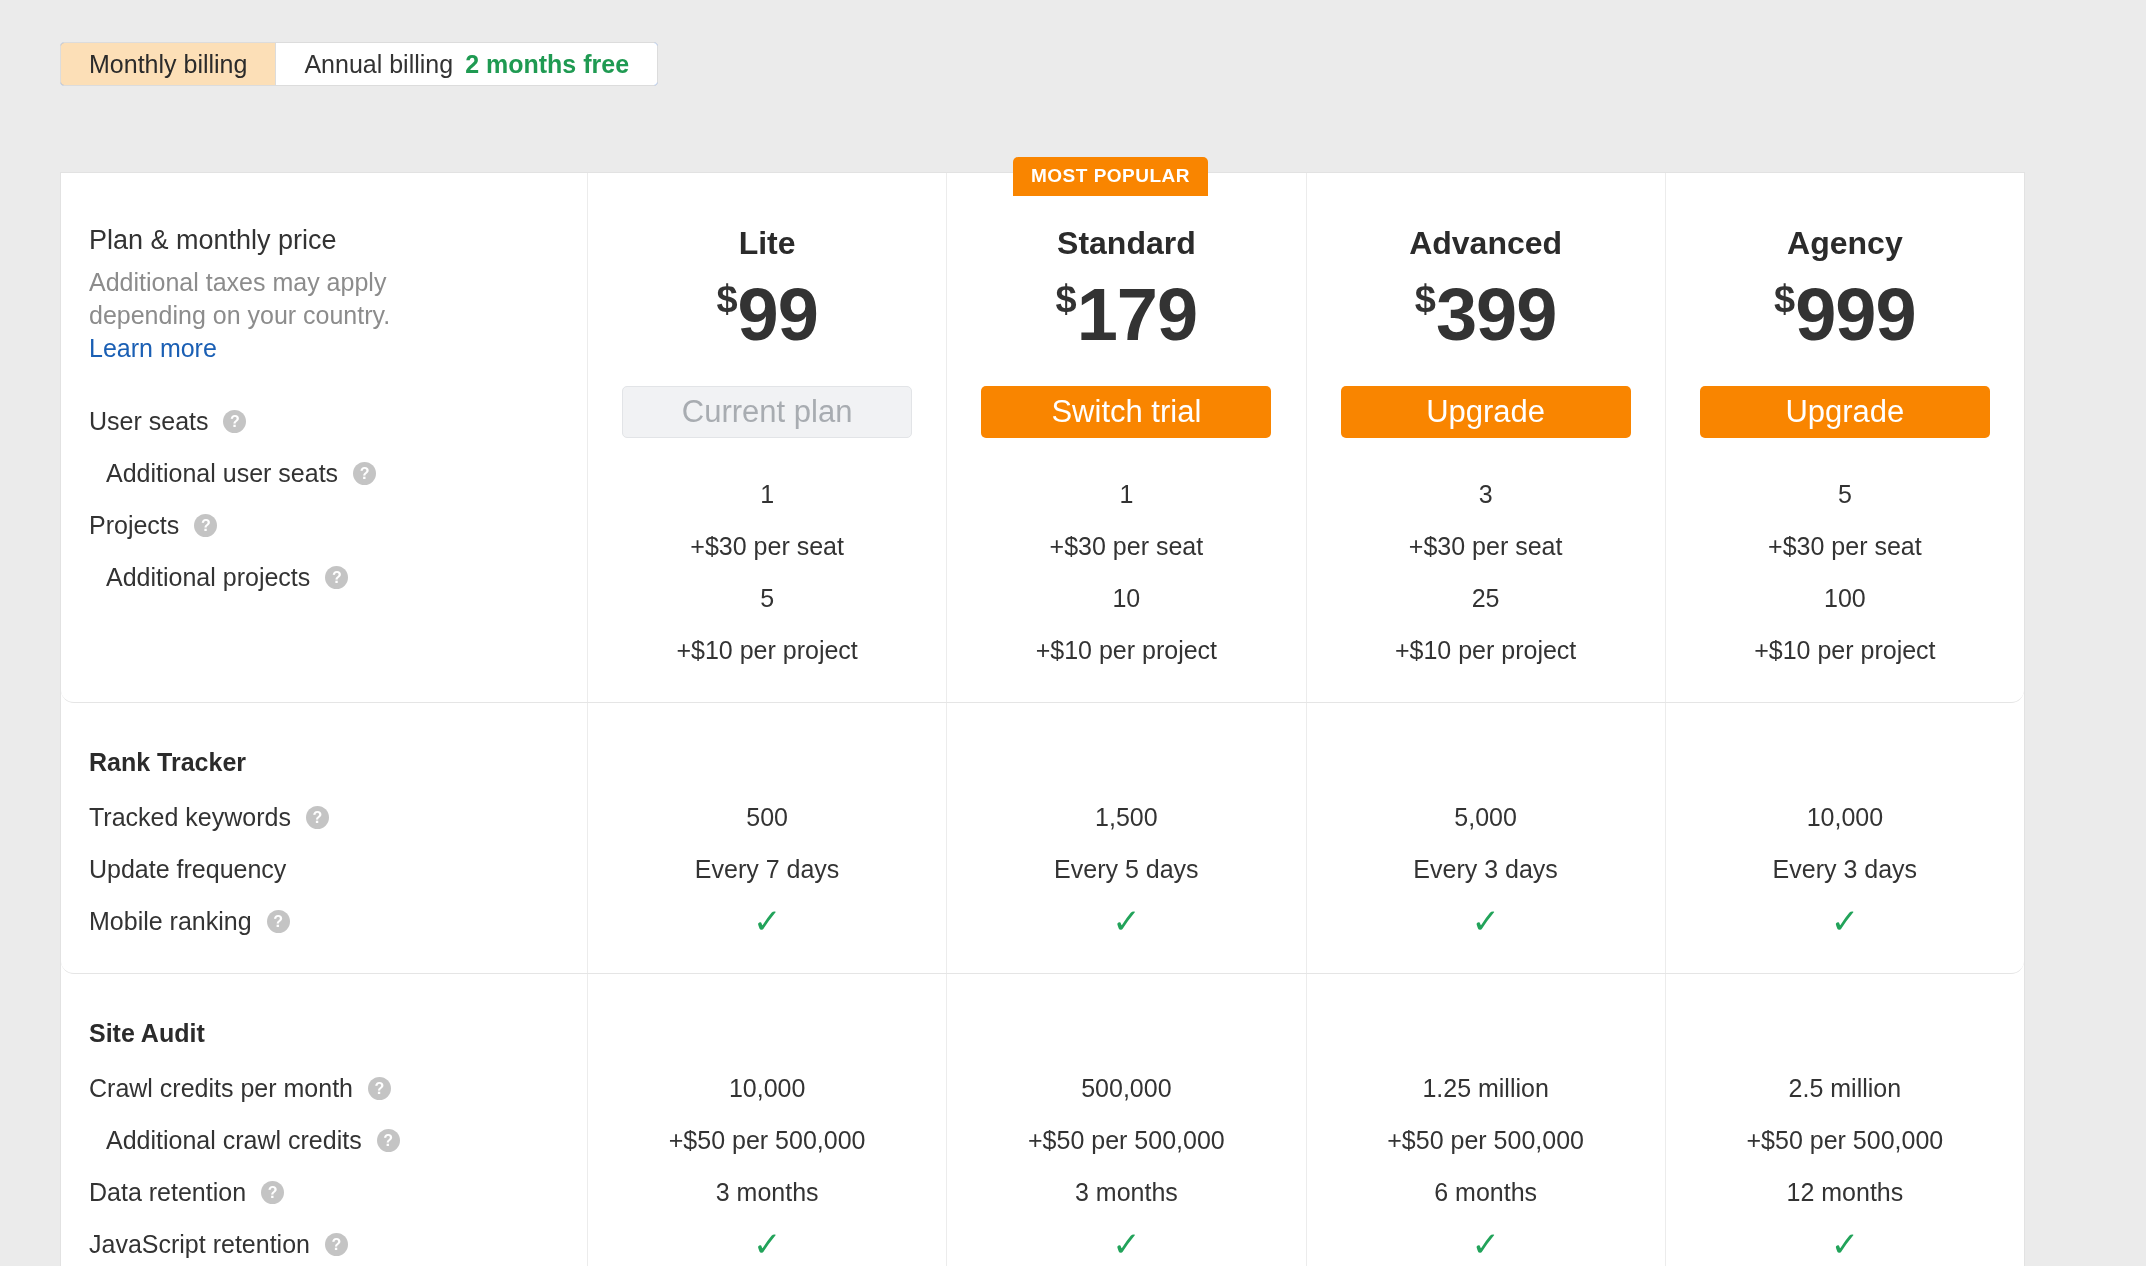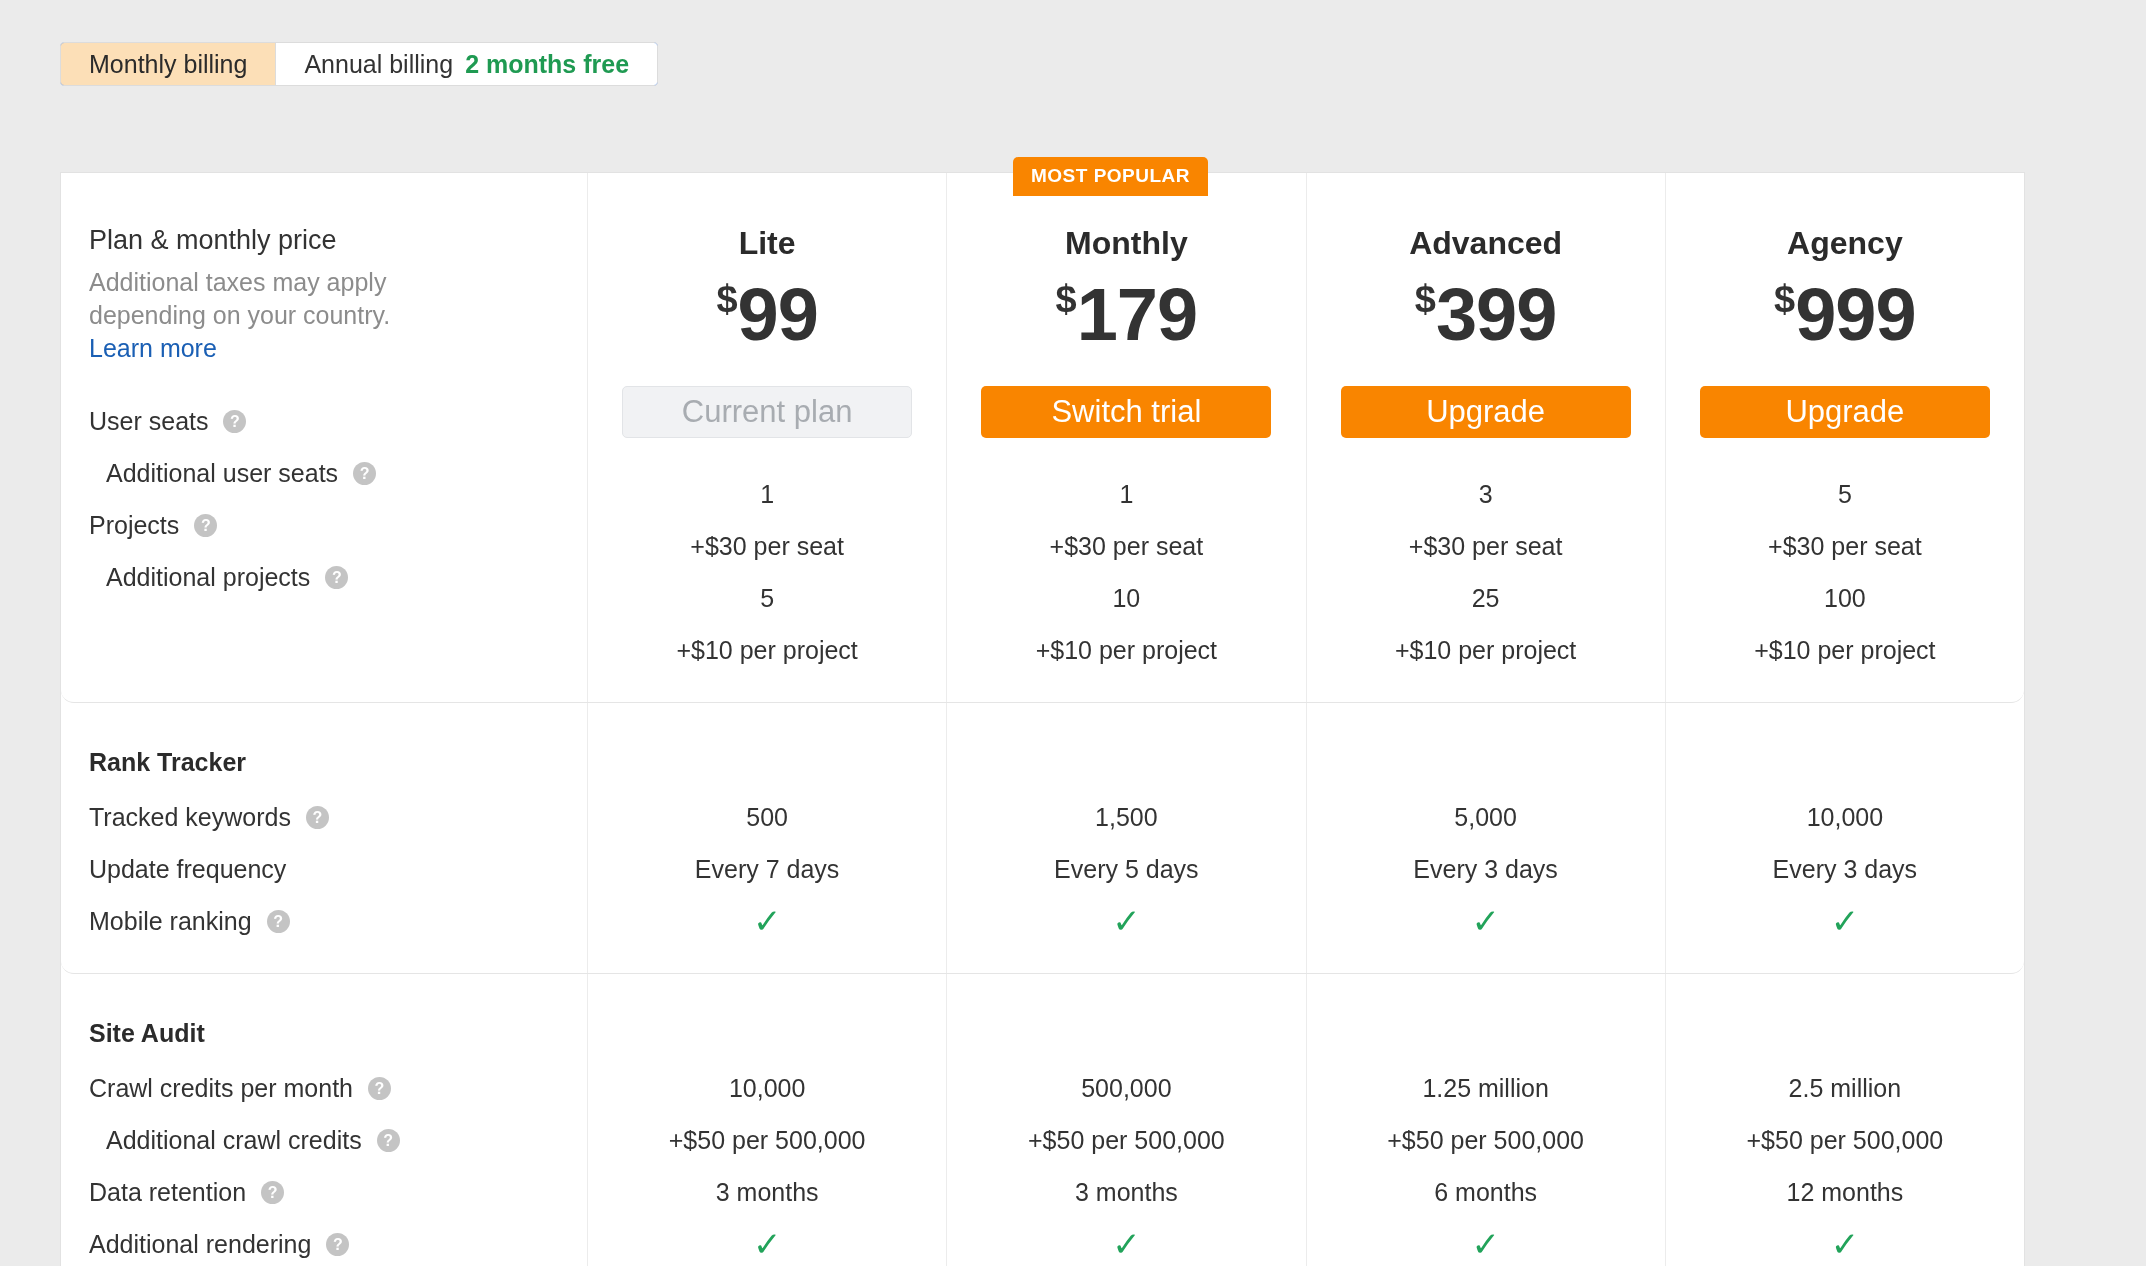--- a/index.html
+++ b/index.html
@@ -258,21 +258,21 @@
       <div class="plan-cta cta-disabled">Current plan</div>
       <div class="rows rows-head">
         <div class="row">1</div>
         <div class="row">+$30 per seat</div>
         <div class="row">5</div>
         <div class="row">+$10 per project</div>
       </div>
     </div>
 
     <div class="col-plan">
-      <div class="plan-name">Monthly</div>
+      <div class="plan-name">Standard</div>
       <div class="plan-price">
         <span class="price-cur">$</span><span class="price-amt">179</span>
       </div>
       <div class="plan-cta cta-primary">Switch trial</div>
       <div class="rows rows-head">
         <div class="row">1</div>
         <div class="row">+$30 per seat</div>
         <div class="row">10</div>
         <div class="row">+$10 per project</div>
       </div>
@@ -380,21 +380,21 @@
         </div>
         <div class="row indent">
           <span>Additional crawl credits</span>
           <span class="help-icon">?</span>
         </div>
         <div class="row">
           <span>Data retention</span>
           <span class="help-icon">?</span>
         </div>
         <div class="row">
-          <span>Additional rendering</span>
+          <span>JavaScript retention</span>
           <span class="help-icon">?</span>
         </div>
       </div>
     </div>
 
     <div class="col-plan">
       <div class="rows rows-head">
         <div class="group-spacer"></div>
         <div class="row">10,000</div>
         <div class="row">+$50 per 500,000</div>

